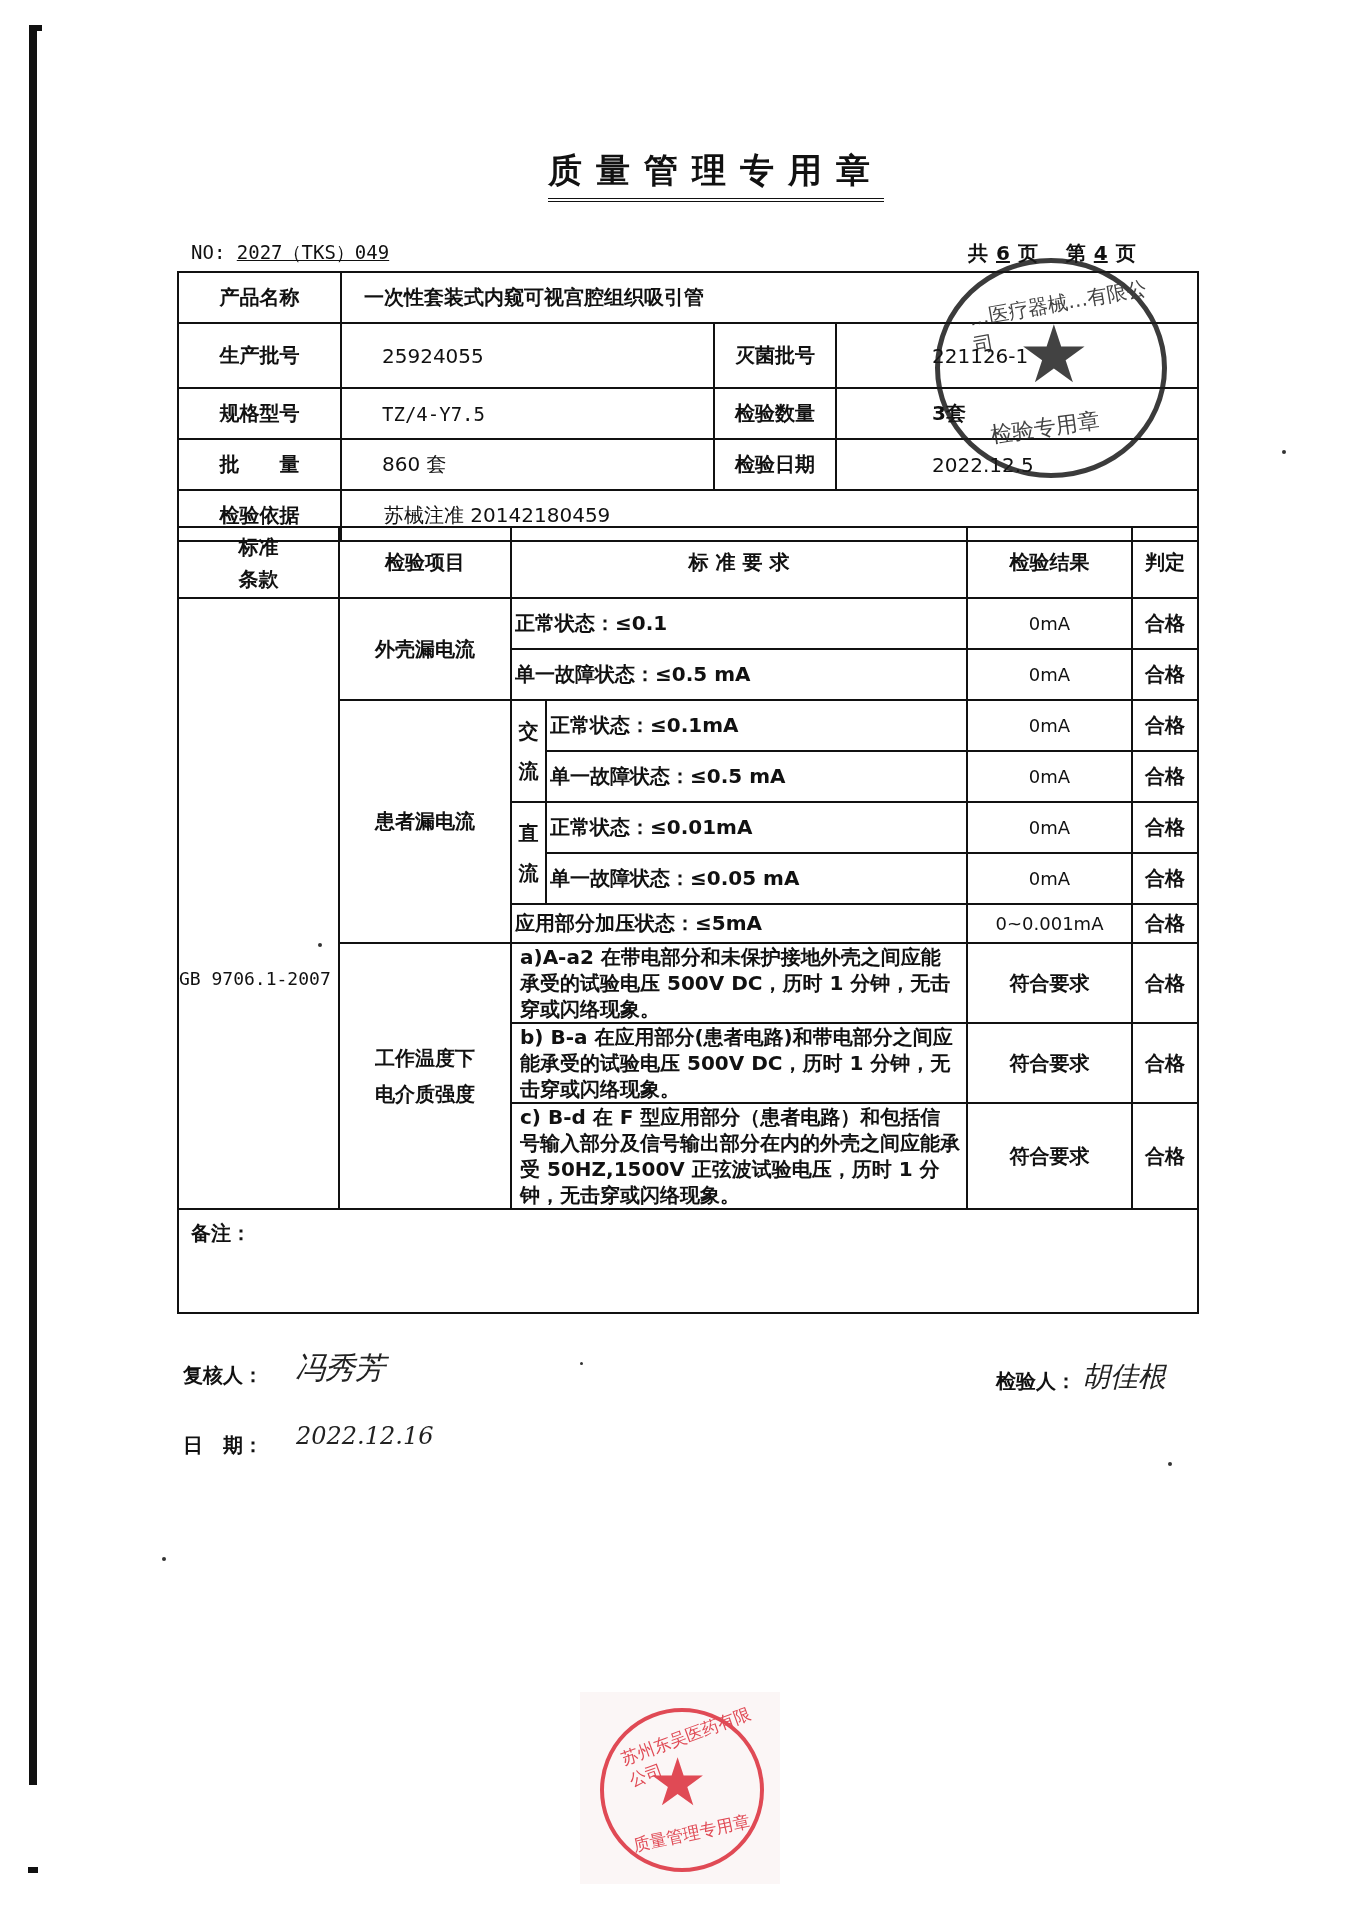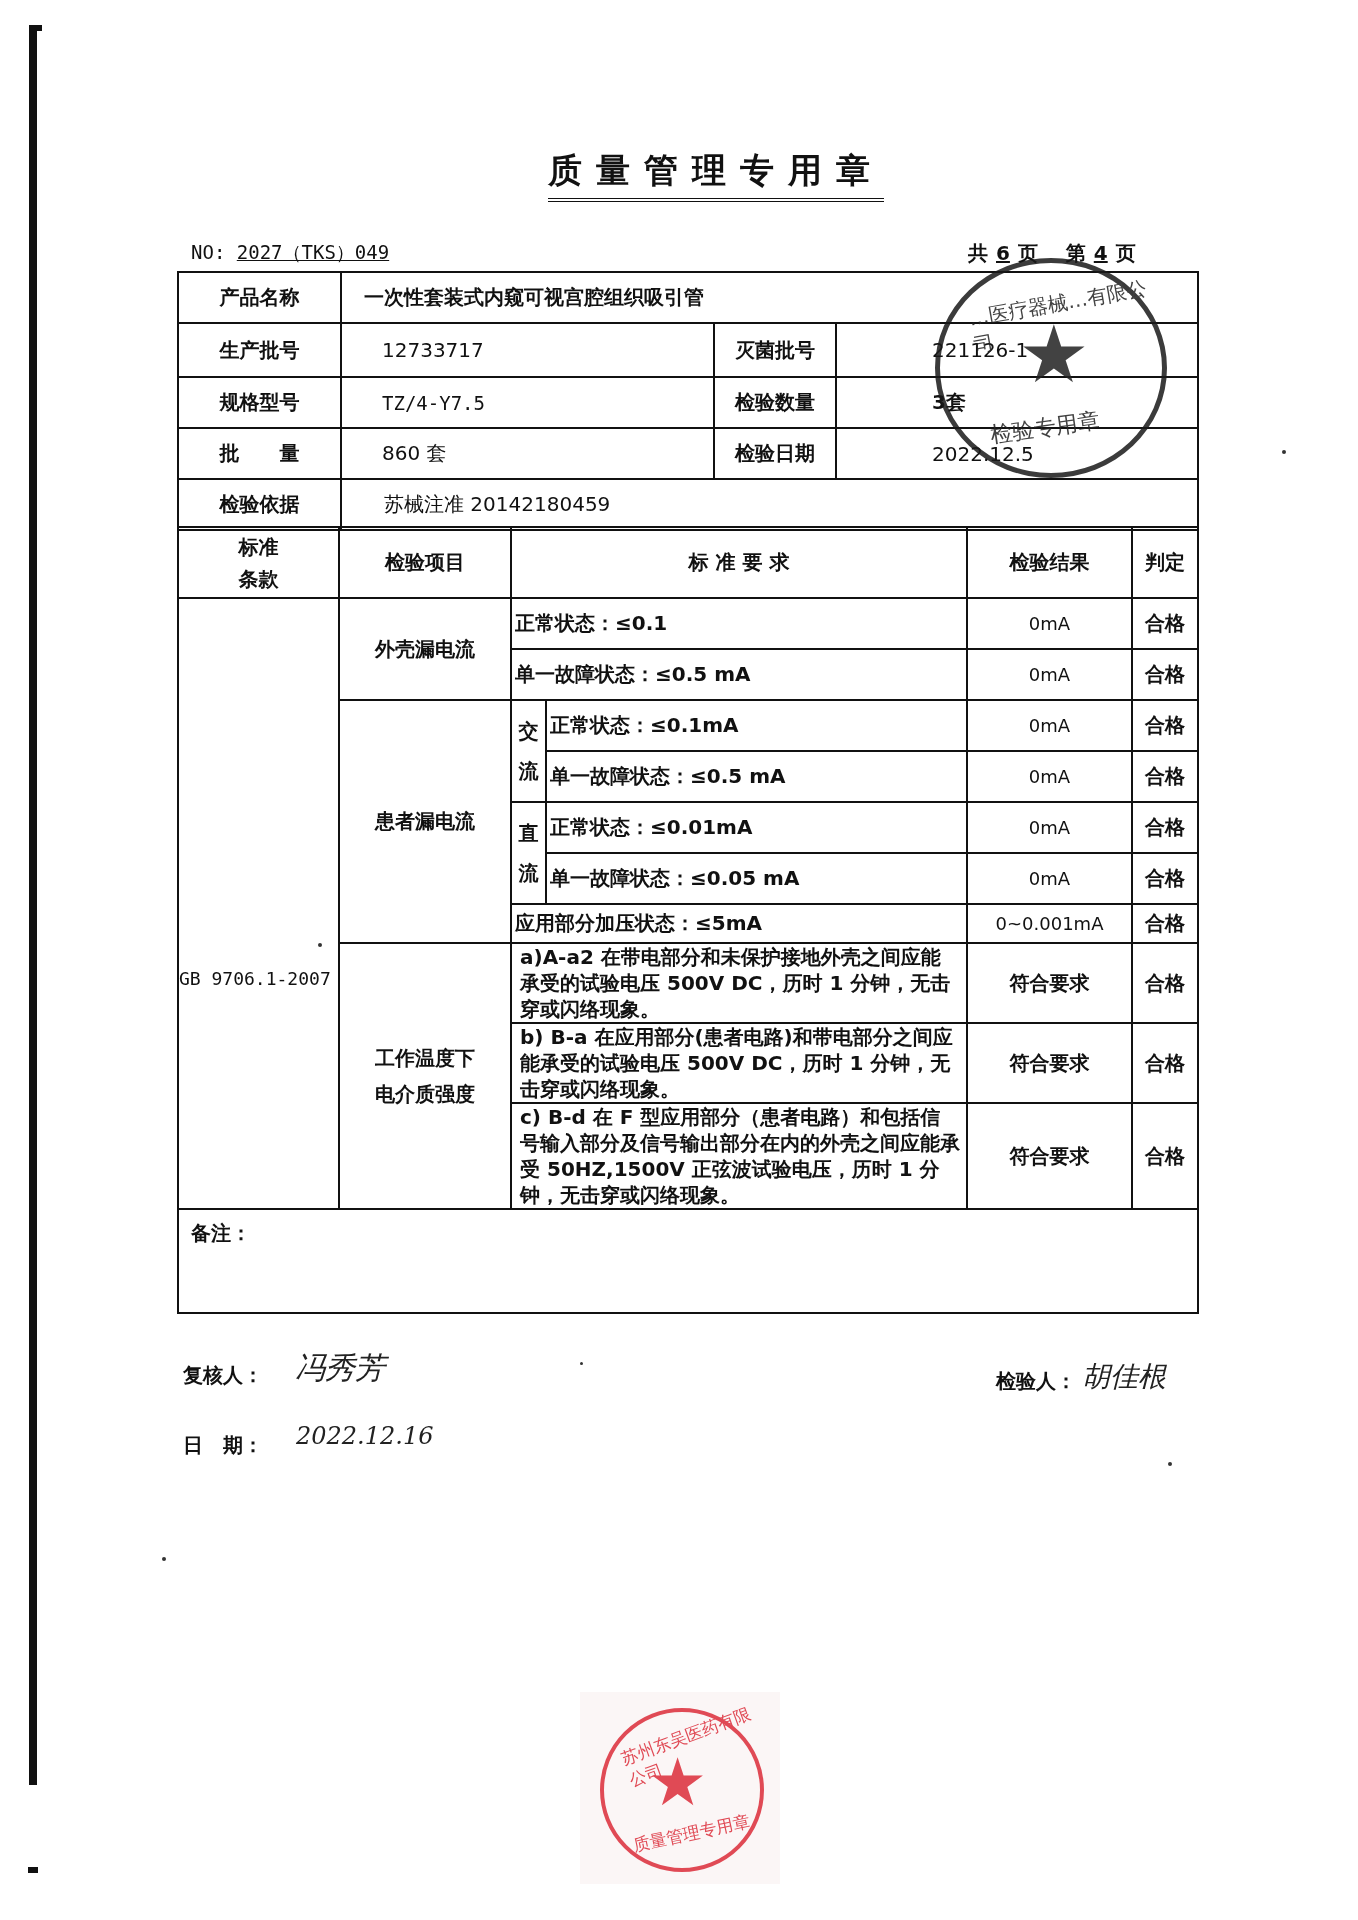--- a/index.html
+++ b/index.html
@@ -58,23 +58,23 @@
       <col style="width:163px">
       <col style="width:373px">
       <col style="width:122px">
       <col style="width:362px">
     </colgroup>
   <tbody>
       <tr style="height:51px">
     <td class="lab">产品名称</td>
     <td colspan="3" class="pl bold" style="padding-left:22px">一次性套装式内窥可视宫腔组织吸引管</td>
   </tr>
-  <tr style="height:54px">
+  <tr style="height:65px">
     <td class="lab">生产批号</td>
-    <td class="pl">12733717</td>
+    <td class="pl">25924055</td>
     <td class="lab">灭菌批号</td>
     <td style="padding-left:95px">221126-1</td>
   </tr>
   <tr style="height:51px">
     <td class="lab">规格型号</td>
     <td class="pl" style="font-family:'DejaVu Sans Mono','Liberation Mono',monospace;font-size:19px">TZ/4-Y7.5</td>
     <td class="lab">检验数量</td>
     <td style="padding-left:95px" class="bold">3套</td>
   </tr>
   <tr style="height:51px">

